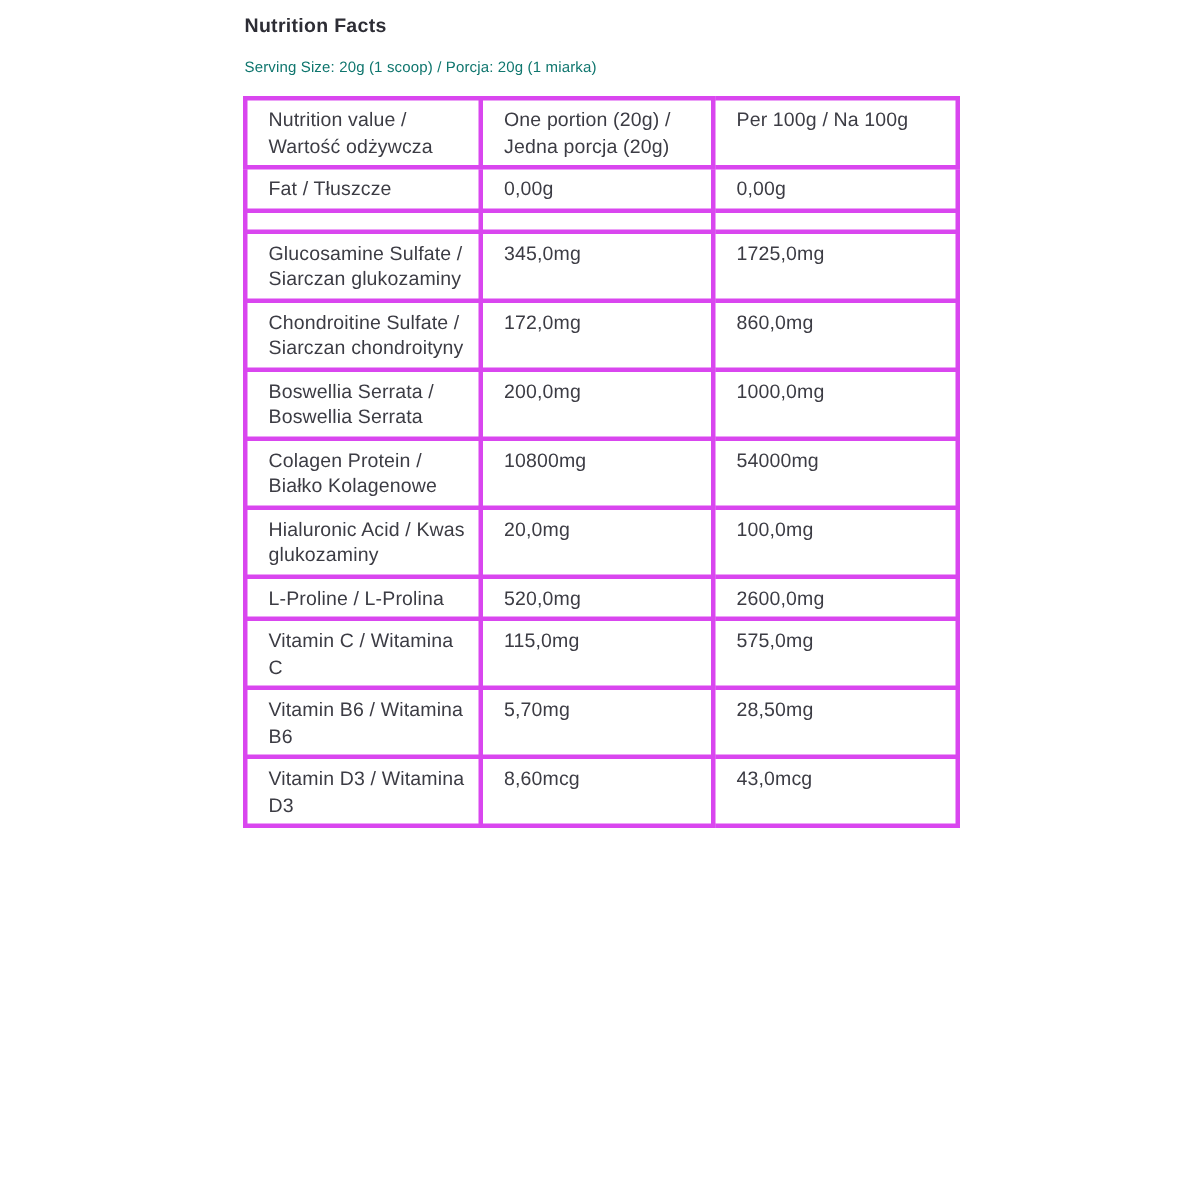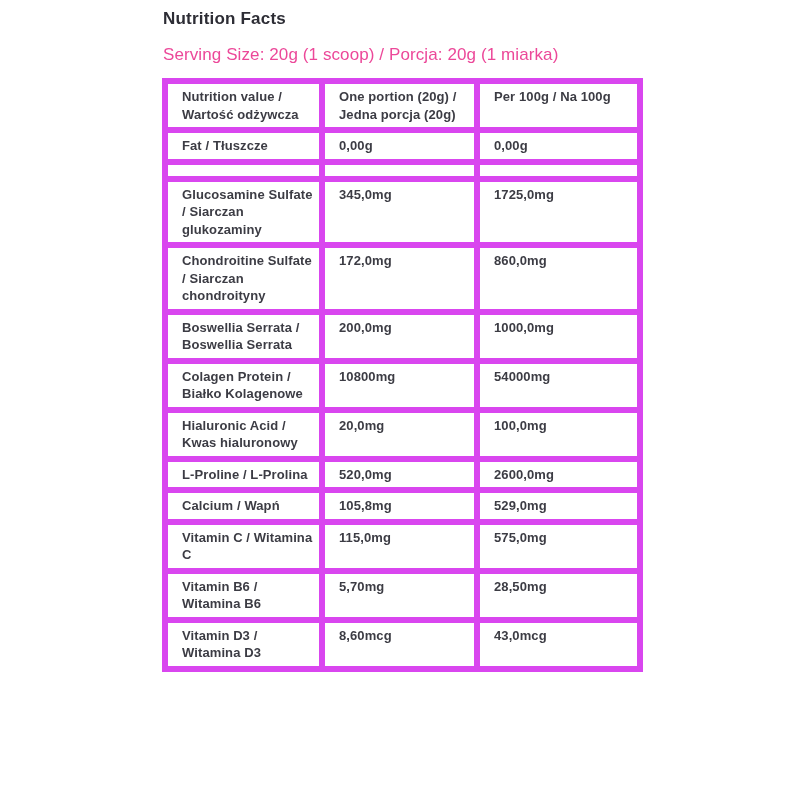--- a/index.html
+++ b/index.html
@@ -1,25 +1,25 @@
 <!DOCTYPE html>
 <html><head>
 <meta charset="utf-8">
 <style>
   html,body{margin:0;padding:0;background:#ffffff;}
   body{width:800px;height:800px;font-family:"Liberation Sans",sans-serif;-webkit-font-smoothing:antialiased;}
   .page{width:476px;margin-left:162px;padding-top:9px;}
-  .title{font-size:17px;font-weight:700;color:#2d2d35;margin:0 0 0 1px;letter-spacing:.2px;}
-  .serving{font-size:17px;font-weight:400;color:#ec4899;margin:16px 0 13px 1px;letter-spacing:.1px;}
+  .title{font-size:13px;font-weight:700;color:#2d2d35;margin:0 0 0 1px;letter-spacing:.2px;}
+  .serving{font-size:10px;font-weight:400;color:#0f766e;margin:16px 0 13px 1px;letter-spacing:.1px;}
   table.nt{border-collapse:collapse;table-layout:fixed;width:475px;}
   col.c1{width:157px}
   col.c2{width:155px}
   col.c3{width:163px}
-  td{border:6px solid #d946ef;vertical-align:top;padding:4px 6px 4px 14px;
-     font-size:13px;font-weight:700;color:#3c3c44;line-height:17.5px;letter-spacing:.1px;
+  td{border:3px solid #d946ef;vertical-align:top;padding:4px 6px 4px 14px;
+     font-size:13px;font-weight:400;color:#3c3c44;line-height:17.5px;letter-spacing:.1px;
      overflow:hidden;word-wrap:break-word;}
   tr.spacer td{height:11px;padding:0;}
   td p{margin:0;}
   td p.gap{margin-top:14px;}
   td p.vgap{margin-top:10px;}
 </style>
 </head>
 <body>
 
 <div class="page">
@@ -64,33 +64,28 @@
         <td>Boswellia Serrata / Boswellia Serrata</td>
         <td>200,0mg</td>
         <td>1000,0mg</td>
       </tr>
       <tr>
         <td>Colagen Protein / Białko Kolagenowe</td>
         <td>10800mg</td>
         <td>54000mg</td>
       </tr>
       <tr>
-        <td>Hialuronic Acid / Kwas hialuronowy</td>
+        <td>Hialuronic Acid / Kwas glukozaminy</td>
         <td>20,0mg</td>
         <td>100,0mg</td>
       </tr>
       <tr>
         <td>L-Proline / L-Prolina</td>
         <td>520,0mg</td>
         <td>2600,0mg</td>
-      </tr>
-      <tr>
-        <td>Calcium / Wapń</td>
-        <td>105,8mg</td>
-        <td>529,0mg</td>
       </tr>
       <tr>
         <td>Vitamin C / Witamina C</td>
         <td>115,0mg</td>
         <td>575,0mg</td>
       </tr>
       <tr>
         <td>Vitamin B6 / Witamina B6</td>
         <td>5,70mg</td>
         <td>28,50mg</td>

